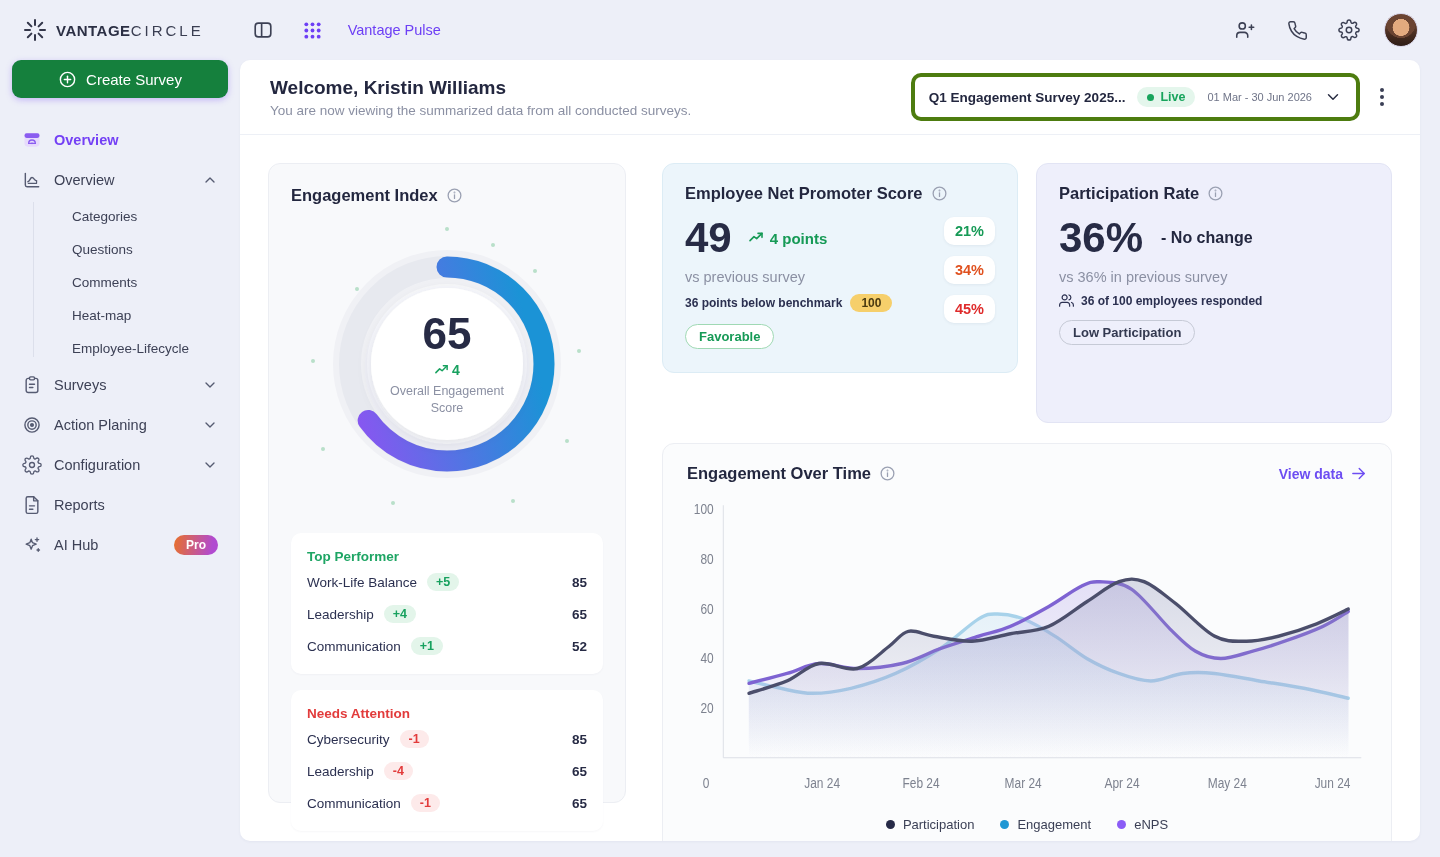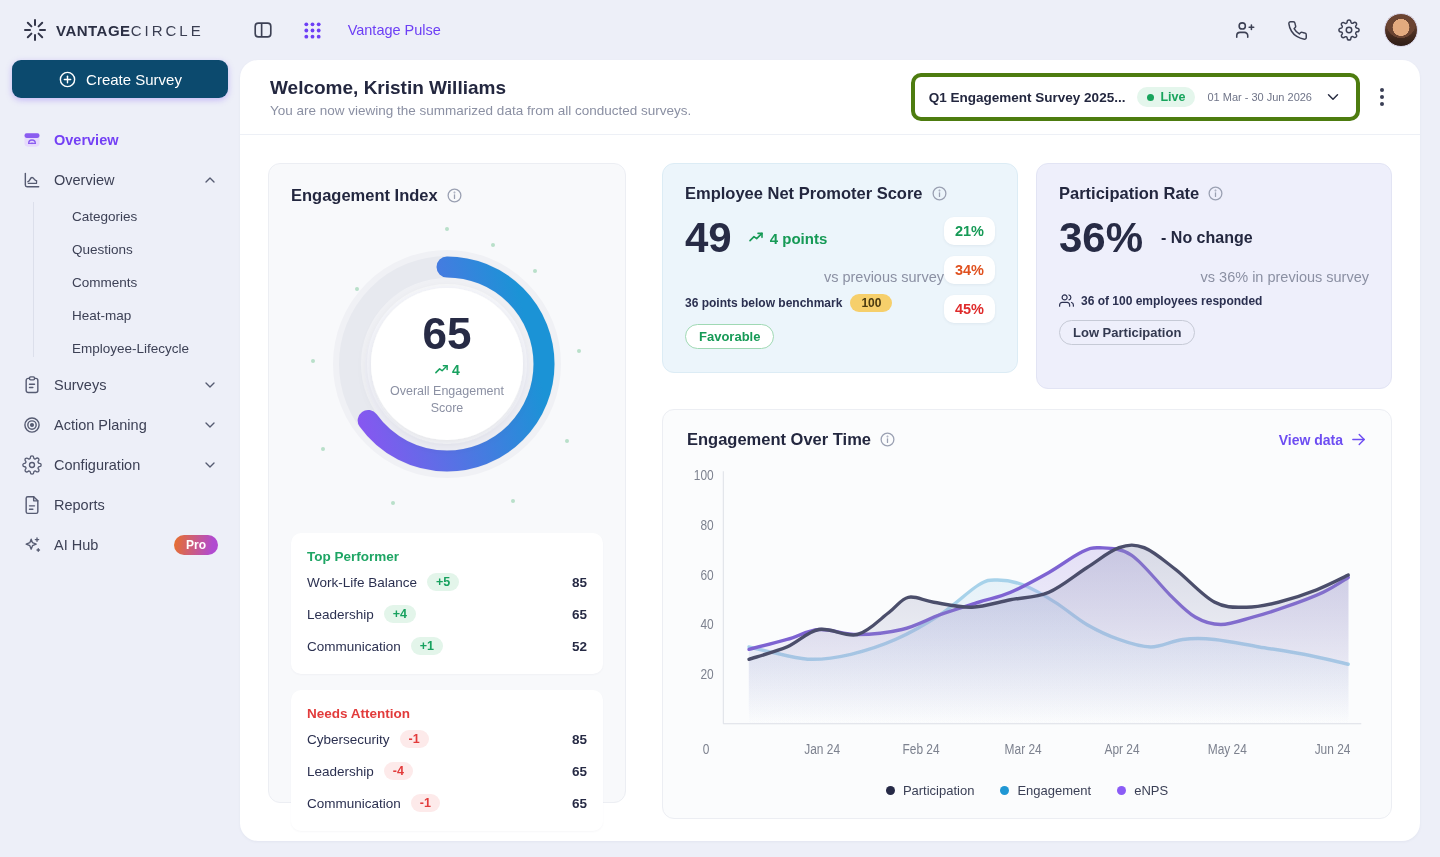--- a/index.html
+++ b/index.html
@@ -29,39 +29,39 @@
       radial-gradient(circle at 50% 42%, #e3aa7f 0 34%, rgba(0,0,0,0) 35%),
       radial-gradient(circle at 50% 30%, #6b4432 0 52%, rgba(0,0,0,0) 53%),
       linear-gradient(180deg,#8a5c41 0%, #4a2e22 60%, #2e1d16 100%);
     border:1px solid #d8d4e8; cursor:pointer; }
 
   
   .layout { flex:1; display:flex; min-height:0; }
 
   
   .sidebar { width:240px; flex:0 0 auto; padding:0 12px; }
-  .create-btn { width:100%; height:38px; background:#0c4a6e; color:#fff; border:none; border-radius:9px;
+  .create-btn { width:100%; height:38px; background:#15803d; color:#fff; border:none; border-radius:9px;
     font-size:15px; font-weight:500; display:flex; align-items:center; justify-content:center; gap:9px;
     cursor:pointer; font-family:inherit; box-shadow:0 2px 6px rgba(122,82,244,.35); }
   .nav { margin-top:22px; display:flex; flex-direction:column; }
   .nav-item { display:flex; align-items:center; gap:12px; padding:10px 10px; border-radius:8px;
     font-size:14.5px; color:#3d4156; cursor:pointer; }
   .nav-item.active { color:#7440f5; font-weight:600; }
   .nav-icon { width:20px; height:20px; display:flex; align-items:center; justify-content:center; color:#565b72; }
   .nav-item.active .nav-icon { color:#7440f5; }
   .nav-label { flex:1; }
   .nav-chevron { color:#565b72; display:flex; }
   .nav-children { position:relative; margin-left:21px; padding-left:33px; display:flex; flex-direction:column; }
   .nav-children:before { content:""; position:absolute; left:0; top:2px; bottom:8px; width:1px; background:#dcdfeb; }
   .nav-child { padding:9px 6px; font-size:13.5px; color:#3d4156; cursor:pointer; border-radius:6px; }
   .pro-badge { font-size:12px; font-weight:600; color:#fff; padding:3px 12px; border-radius:999px;
     background:linear-gradient(100deg,#e8702a 0%, #b14ad0 85%); }
 
   
-  .main { flex:1; background:#fff; border-radius:18px; margin:0 20px 16px 0; min-width:0;
+  .main { flex:1; background:#fff; border-radius:10px; margin:0 20px 16px 0; min-width:0;
     display:flex; flex-direction:column; overflow:hidden; box-shadow:0 1px 3px rgba(40,50,90,.05); }
   .main-header { display:flex; align-items:center; justify-content:space-between;
     padding:13px 30px; border-bottom:1px solid #edf0f6; flex:0 0 auto; }
   .page-title { font-size:19px; font-weight:700; color:#23273f; }
   .page-subtitle { font-size:13.5px; color:#8b90a3; margin-top:4px; }
   .header-right { display:flex; align-items:center; gap:14px; }
   .survey-select { display:flex; align-items:center; gap:12px; border:4px solid #4d7c0f; border-radius:10px;
     padding:10px 14px; background:#fff; cursor:pointer; }
   .survey-name { font-size:13.5px; font-weight:600; color:#23273f; white-space:nowrap; }
   .live-badge { display:flex; align-items:center; gap:6px; background:#e4f6ec; color:#17a45c;
@@ -103,31 +103,31 @@
   .right-col { flex:1; display:flex; flex-direction:column; gap:20px; min-width:0;padding-left:12px; }
   .kpi-row { display:grid; grid-template-columns:1fr 1fr; gap:18px; }
 
   
   .card-enps { background:#ecf5fb; border-color:#dcecf5; height:210px; padding:20px 22px; }
   .enps-body { display:flex; margin-top:14px; }
   .enps-left { flex:1; min-width:0; }
   .enps-score-row { display:flex; align-items:center; gap:16px; }
   .big-number { font-size:42px; font-weight:700; color:#272b45; line-height:1; }
   .delta-green { display:flex; align-items:center; gap:6px; color:#169a56; font-size:15px; font-weight:600; }
-  .muted-line { font-size:14.5px; color:#8b90a3; margin-top:10px;text-align:right; }
+  .muted-line { font-size:14.5px; color:#8b90a3; margin-top:10px; }
   .benchmark-line { display:flex; align-items:center; gap:8px; margin-top:9px; font-size:12px; font-weight:600; color:#2b3050; }
   .benchmark-pill { background:#f6cf6b; color:#4a3a10; font-size:12px; font-weight:700; padding:2px 11px; border-radius:999px; }
   .rating-pill { display:inline-block; margin-top:12px; border:1px solid #9fd9b4; color:#169a56; background:#fff;
     font-size:13px; font-weight:600; padding:4px 13px; border-radius:999px; }
   .enps-pills { display:flex; flex-direction:column; gap:11px; align-items:flex-end; }
   .pct-pill { background:#fff; border-radius:10px; padding:6px 11px; font-size:14.5px; font-weight:700;
     box-shadow:0 1px 3px rgba(40,50,90,.07); }
 
   
-  .card-part { background:#eeeffb; border-color:#e2e4f4; height:226px; padding:20px 22px; }
+  .card-part { background:#eeeffb; border-color:#e2e4f4; height:260px; padding:20px 22px; }
   .part-score-row { display:flex; align-items:center; gap:18px; margin-top:14px; }
   .no-change { font-size:16px; font-weight:600; color:#23273f; }
   .responded-line { display:flex; align-items:center; gap:7px; margin-top:8px; font-size:12px; font-weight:600; color:#2b3050; }
   .gray-pill { display:inline-block; margin-top:12px; border:1px solid #c6cad6; color:#333950; background:transparent;
     font-size:13px; font-weight:600; padding:4px 13px; border-radius:999px; }
 
   
   .card-chart { background:#fbfcfd; height:410px; padding:20px 24px 12px; display:flex; flex-direction:column; }
   .chart-head { display:flex; align-items:center; }
   .view-more { margin-left:auto; color:#6d4df2; font-size:14px; font-weight:600; display:flex; align-items:center; gap:7px;

